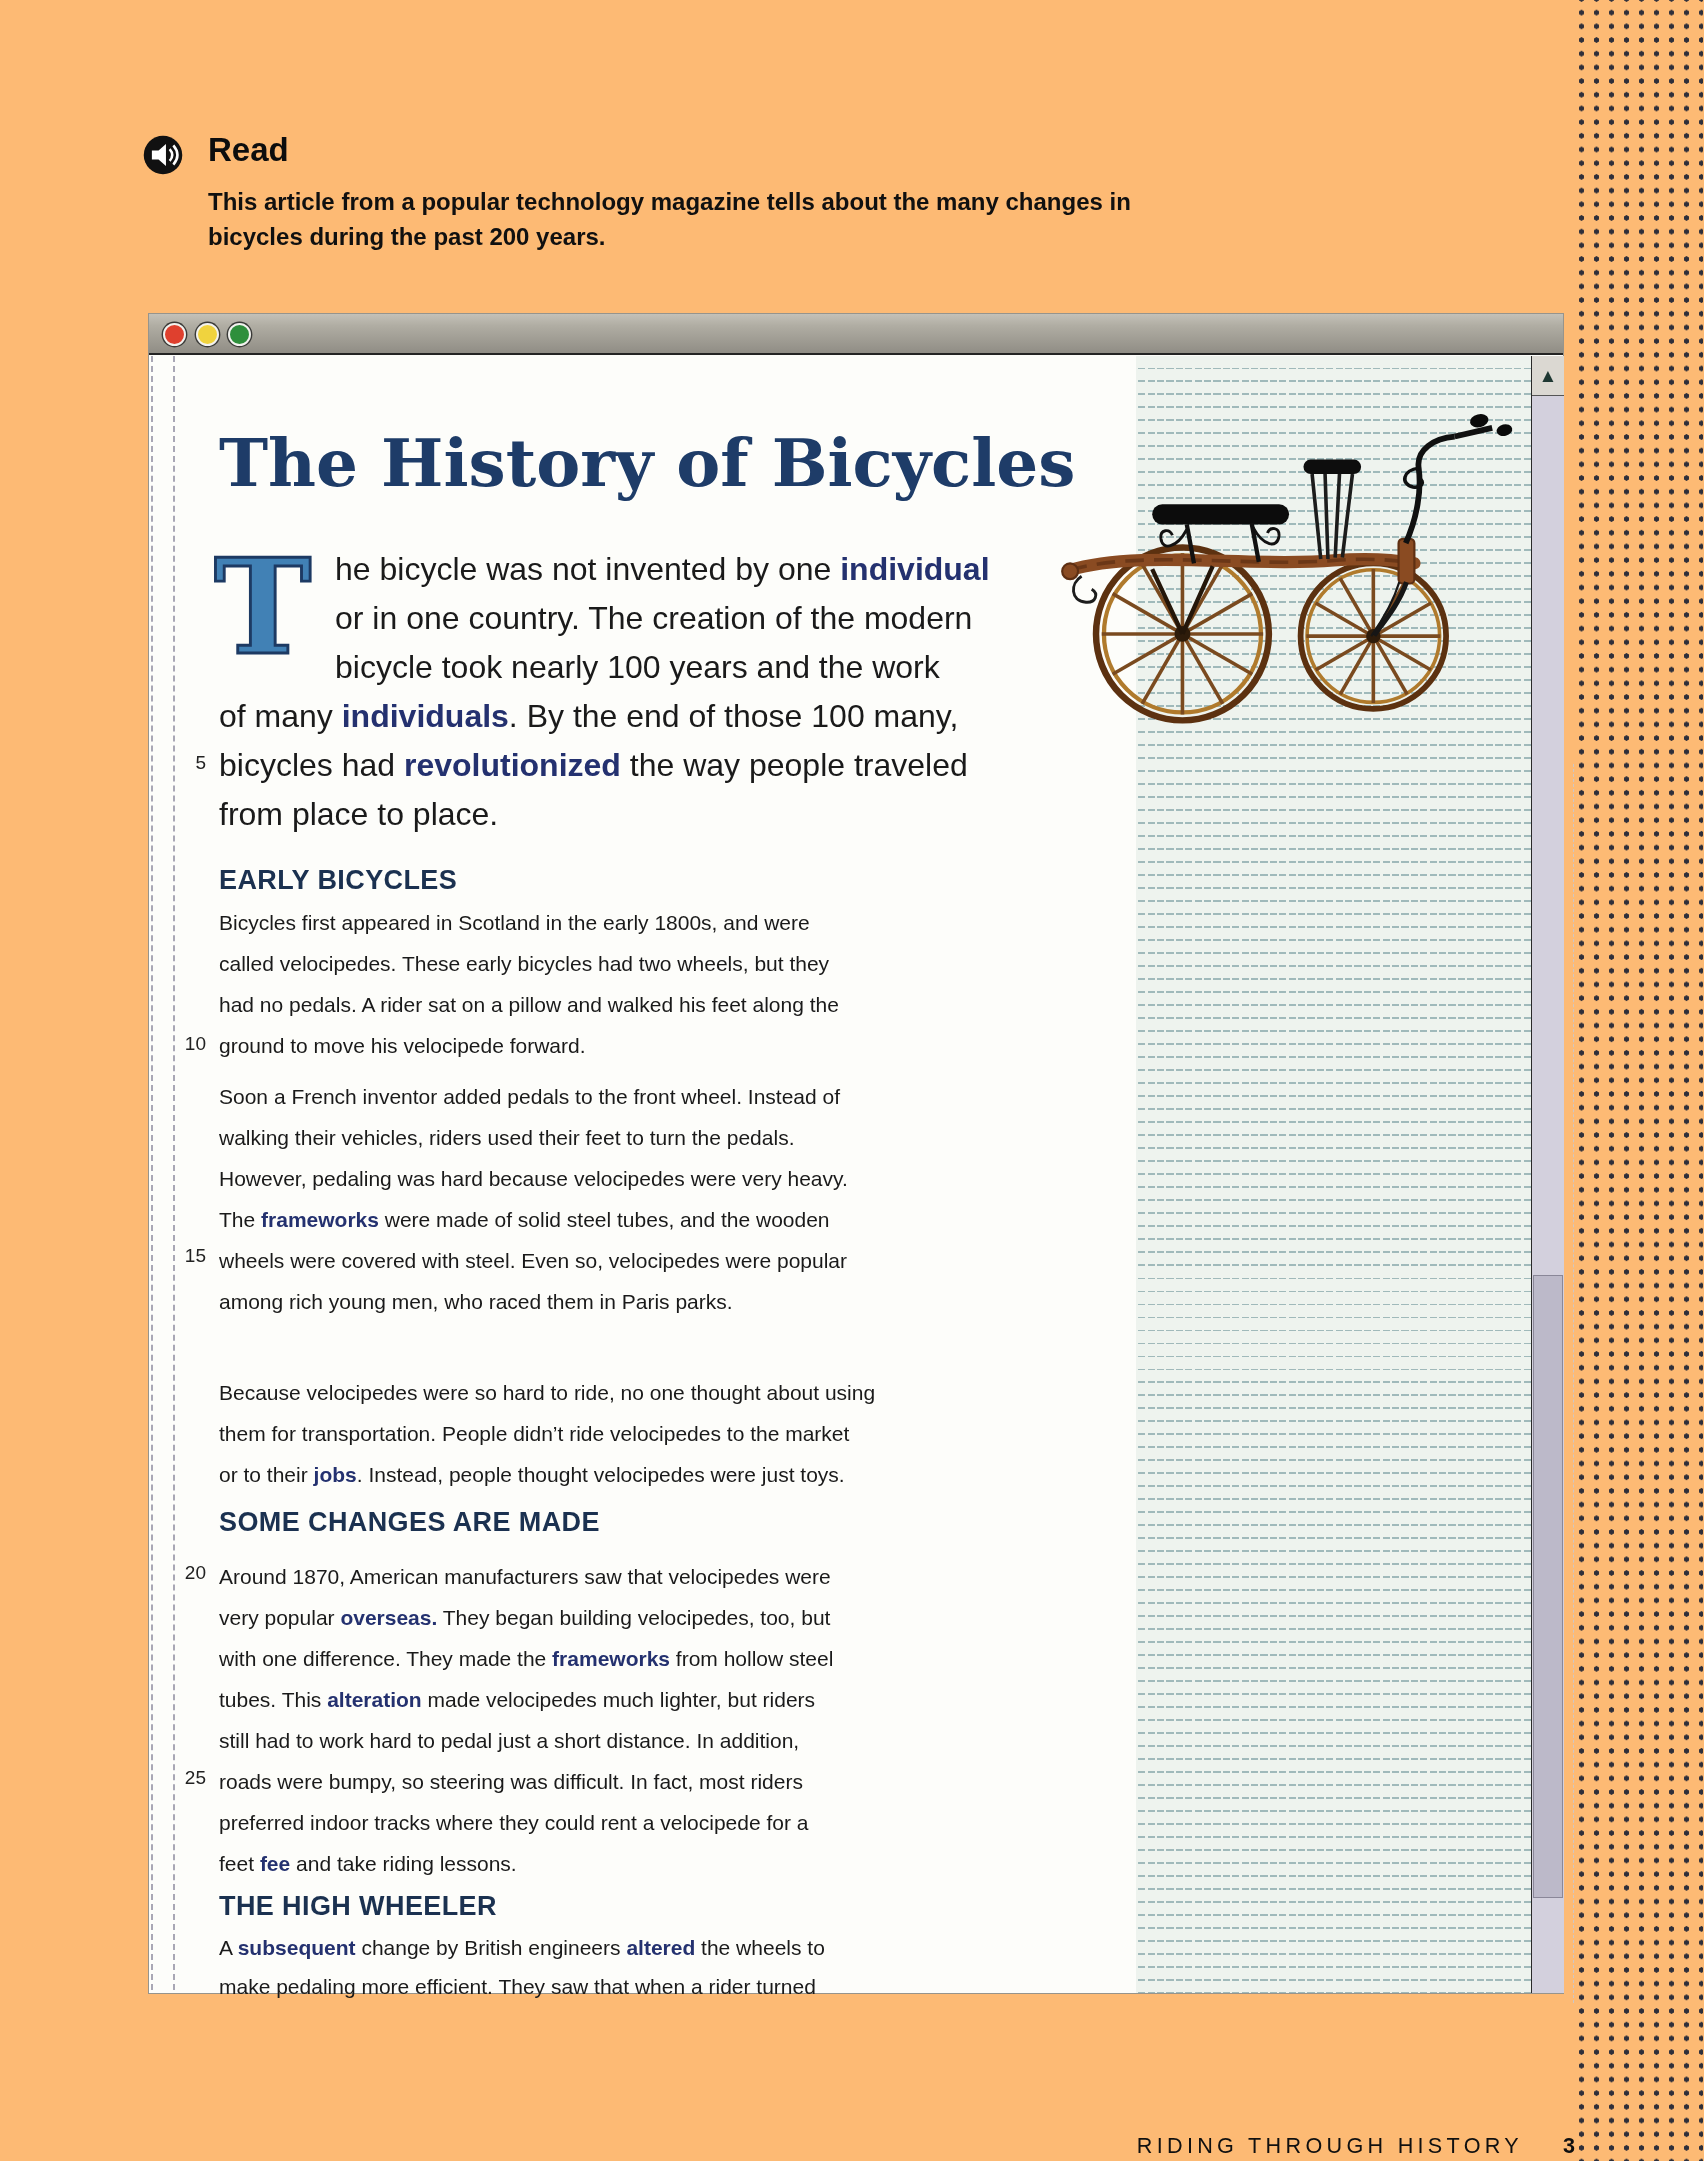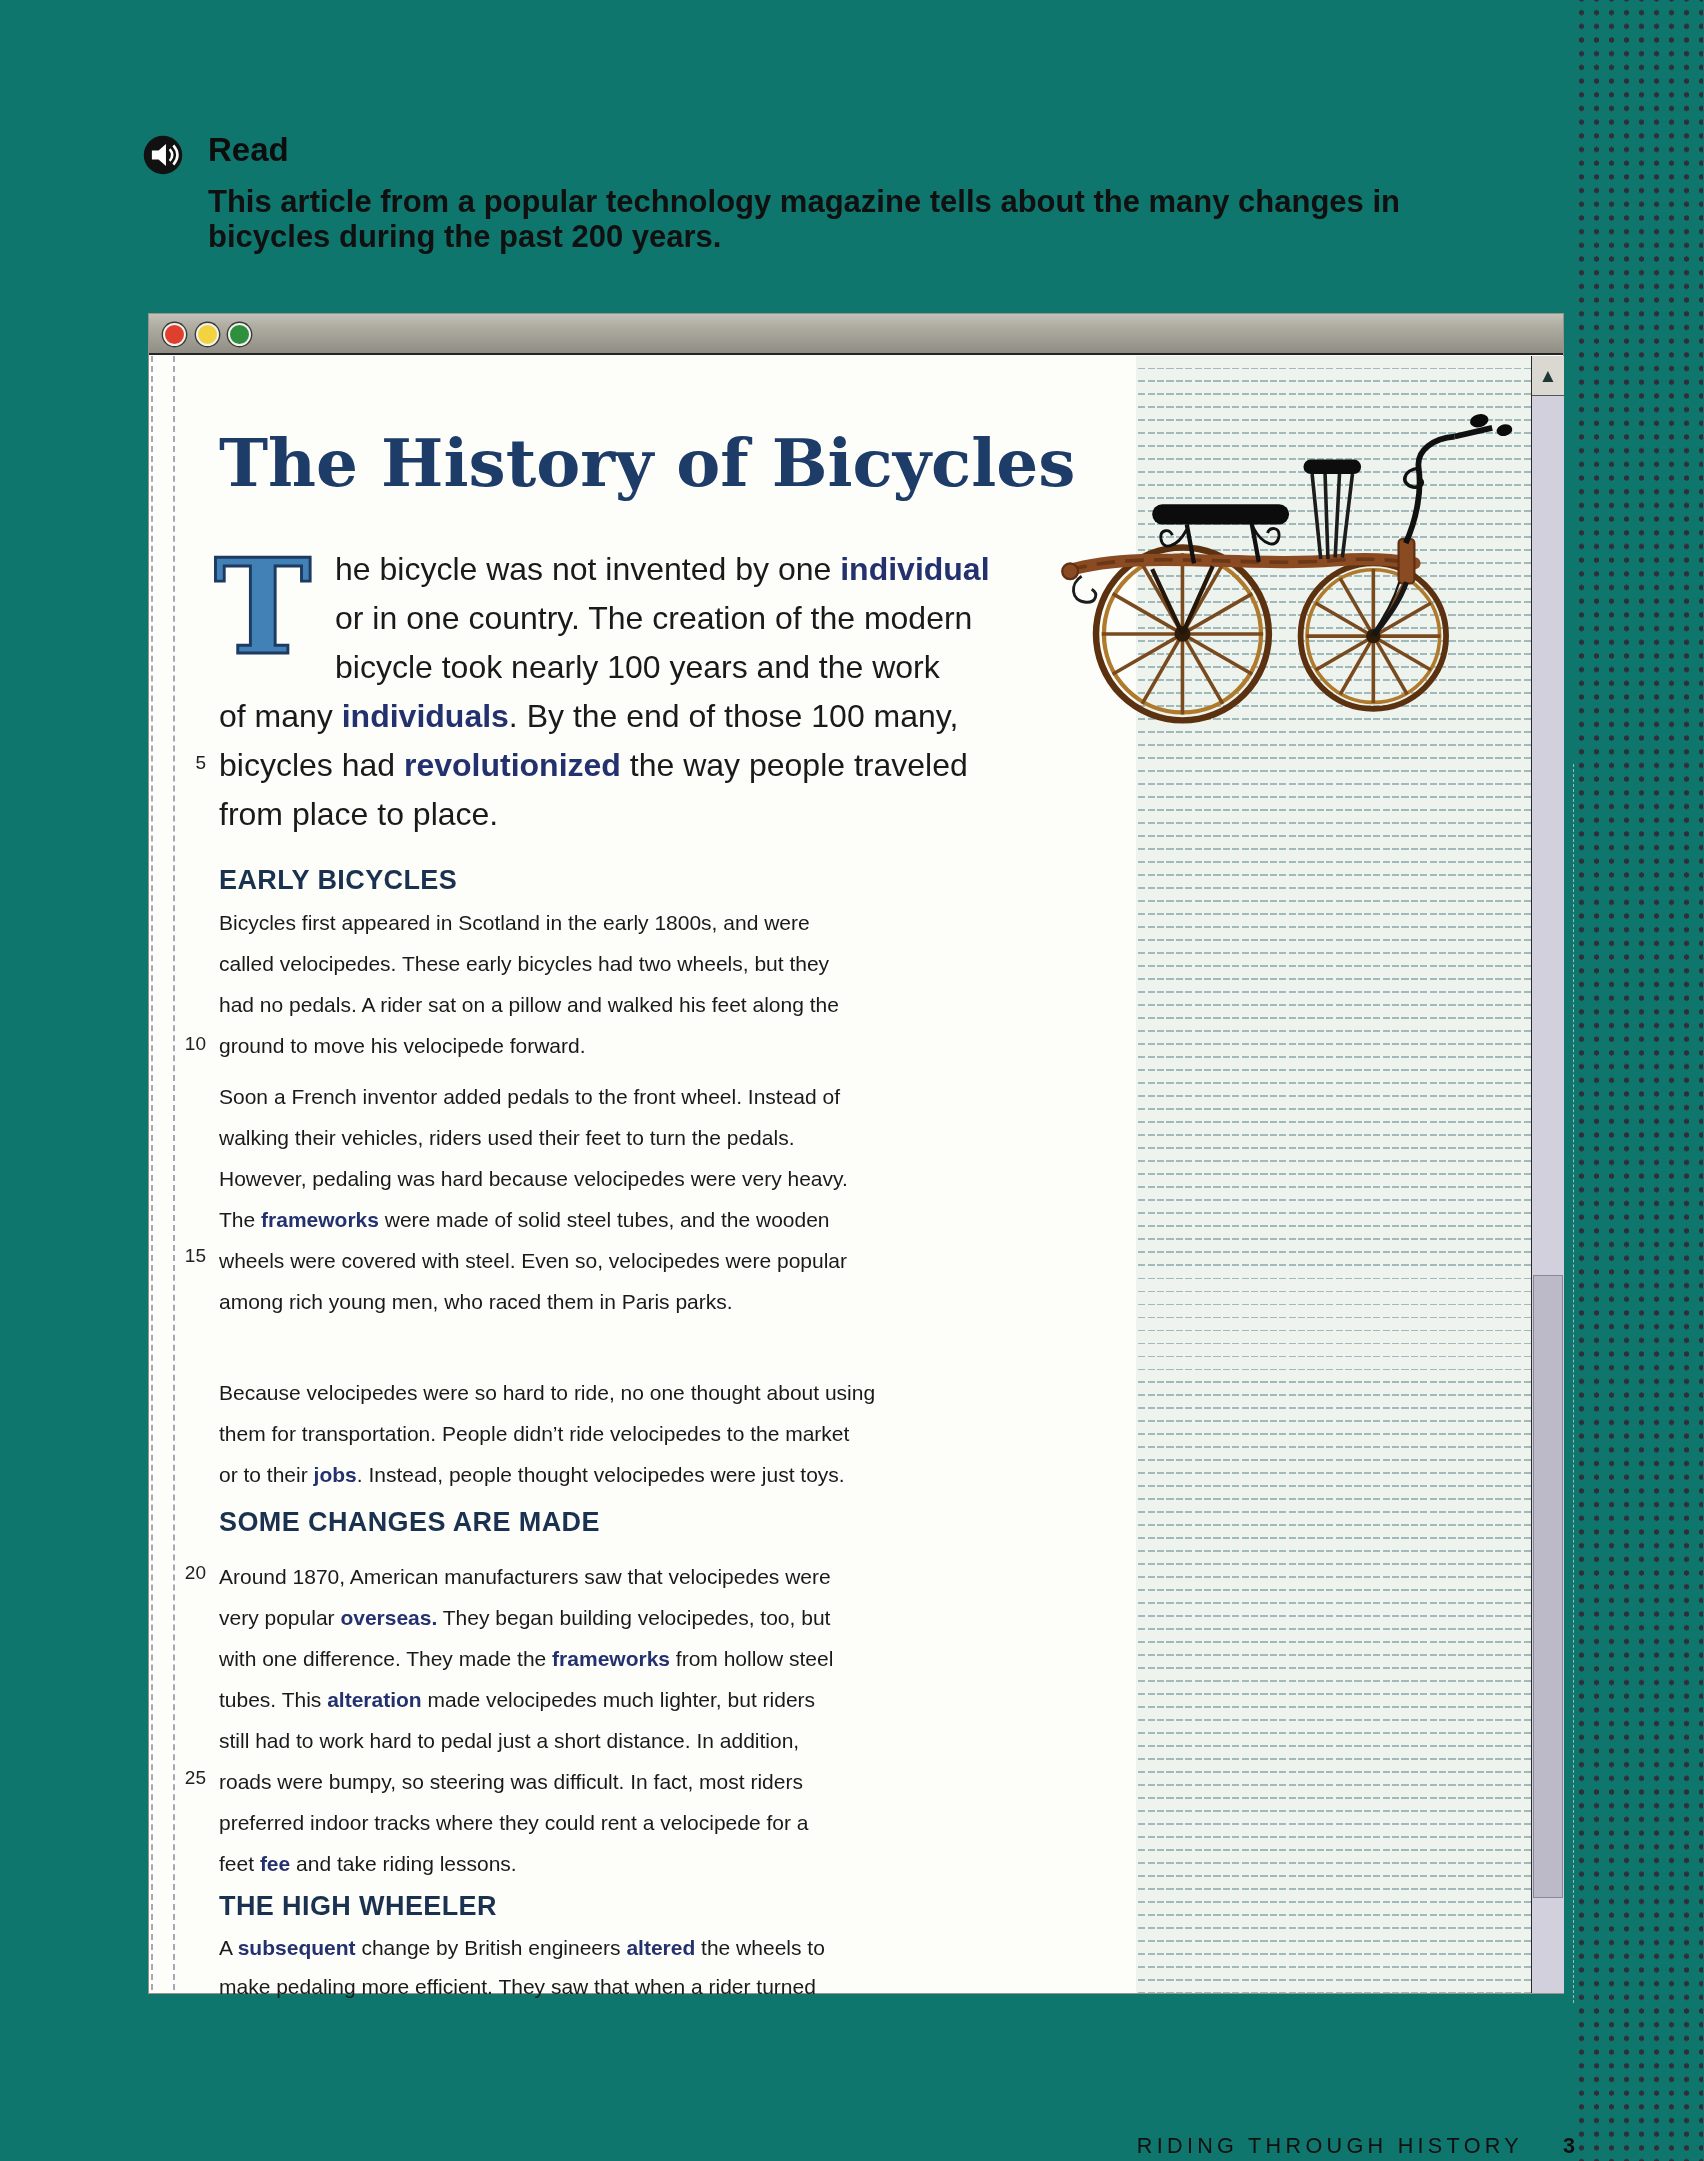--- a/index.html
+++ b/index.html
@@ -1,29 +1,29 @@
 <!DOCTYPE html>
 <html style="font-size:11.5px"><head>
 <meta charset="utf-8">
 <style>
   html,body{margin:0;padding:0;background:#e8e8e4;}
-  #page{position:relative;width:1705px;height:2161px;background:#0f766e;overflow:hidden;
+  #page{position:relative;width:1705px;height:2161px;background:#fdba74;overflow:hidden;
         font-family:"Liberation Sans",sans-serif;color:#1a1a1a;}
 
   
   .dot-strip{position:absolute;left:1569px;top:0;width:134px;height:2161px;
     background-image:radial-gradient(circle,#2f2f3a 0 2.4px,rgba(47,47,58,0) 2.8px);
     background-size:15px 13.7px;background-position:5px 5.8px;}
   .micro-text-line{position:absolute;left:1573px;top:764px;height:1239px;width:0;
     border-left:1.4px dashed #c3cbdb;opacity:.8;}
 
   
   .read-icon{position:absolute;left:143px;top:135px;width:40px;height:40px;}
   .read-label{position:absolute;left:208px;top:133px;font-size:33px;font-weight:bold;color:#0d0d0d;line-height:1;}
-  .read-desc{position:absolute;left:208px;top:184px;font-size:31px;font-weight:bold;color:#101010;}
+  .read-desc{position:absolute;left:208px;top:184px;font-size:24px;font-weight:bold;color:#101010;}
   .read-desc .dline{white-space:nowrap;line-height:35px;}
 
   
   .window{position:absolute;left:148px;top:313px;width:1414px;height:1679px;
     border:0.7px solid #97948c;background:#fdfdfa;}
   .titlebar{position:absolute;left:0;top:0;right:0;height:39px;
     background:linear-gradient(#c4c1b8,#b0ada3 30%,#908d85);
     border-bottom:2.9px solid #232323;}
   .lights{position:absolute;left:14.4px;top:9.4px;display:flex;gap:9.4px;}
   .light{width:19px;height:19px;border-radius:50%;border:2.2px solid #f2f2ee;box-shadow:0 0 0 1.4px #3a3a38;}

